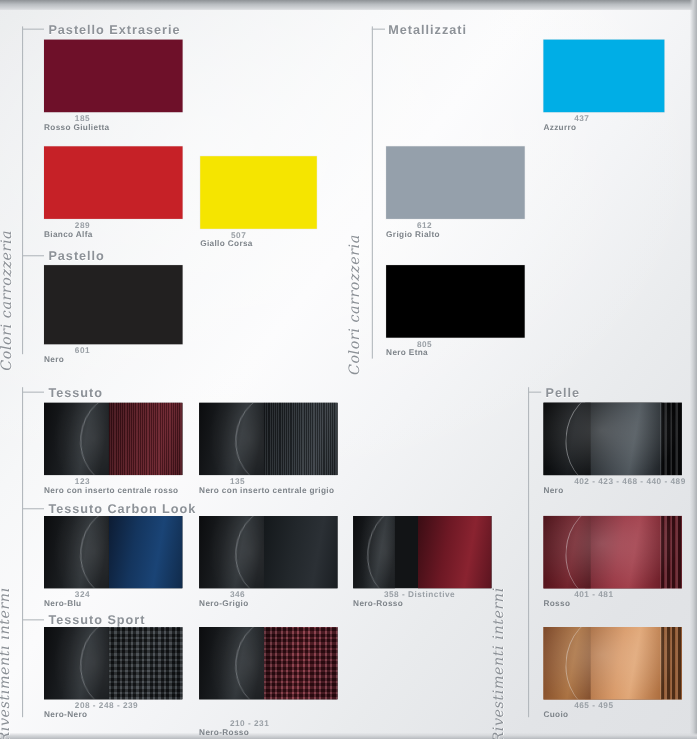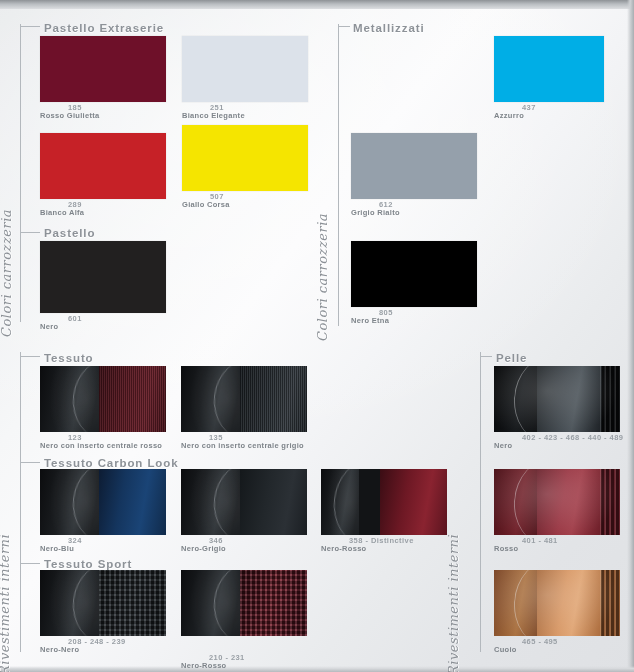--- a/index.html
+++ b/index.html
@@ -168,33 +168,28 @@
   <div class="tick" style="left:20px;top:232px;width:20px;"></div>
 
   <div class="gtitle" style="left:44px;top:22px;">Pastello Extraserie</div>
 
   <div class="sw" style="left:40px;top:36px;width:126px;height:66px;">
     <div class="chip" style="background:#6E1029"></div>
     <div class="code">185</div>
     <div class="name">Rosso Giulietta</div>
   </div>
 
-  <div class="sw" style="left:182px;top:36px;width:126px;height:66px;">
-    <div class="chip" style="background:#DCE2EA"></div>
-    <div class="code">251</div>
-    <div class="name">Bianco Elegante</div>
-  </div>
 
   <div class="sw" style="left:40px;top:133px;width:126px;height:66px;">
     <div class="chip" style="background:#C62127"></div>
     <div class="code">289</div>
     <div class="name">Bianco Alfa</div>
   </div>
 
-  <div class="sw" style="left:182px;top:125px;width:126px;height:66px;">
+  <div class="sw" style="left:182px;top:142px;width:106px;height:66px;">
     <div class="chip" style="background:#F5E500"></div>
     <div class="code">507</div>
     <div class="name">Giallo Corsa</div>
   </div>
 
   <div class="gtitle" style="left:44px;top:227px;">Pastello</div>
 
   <div class="sw" style="left:40px;top:241px;width:126px;height:72px;">
     <div class="chip" style="background:#222020"></div>
     <div class="code">601</div>

